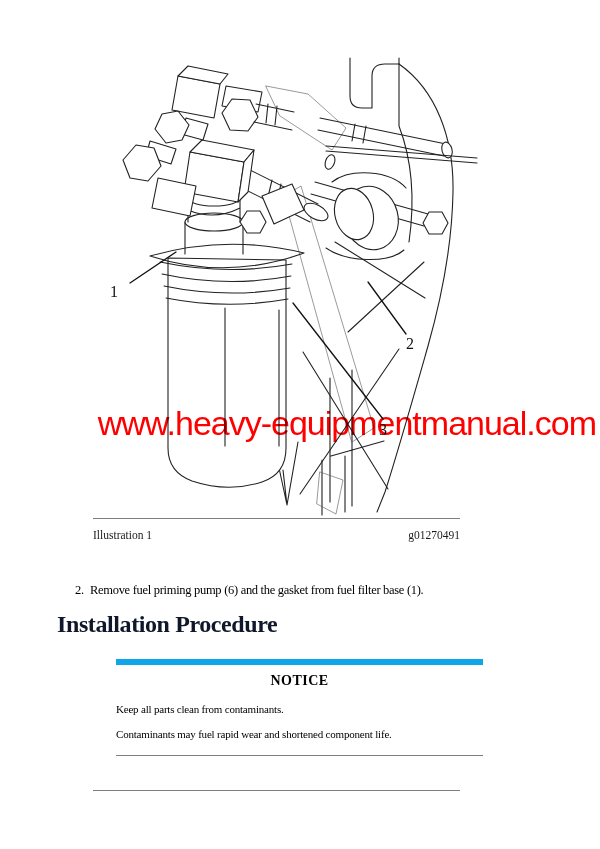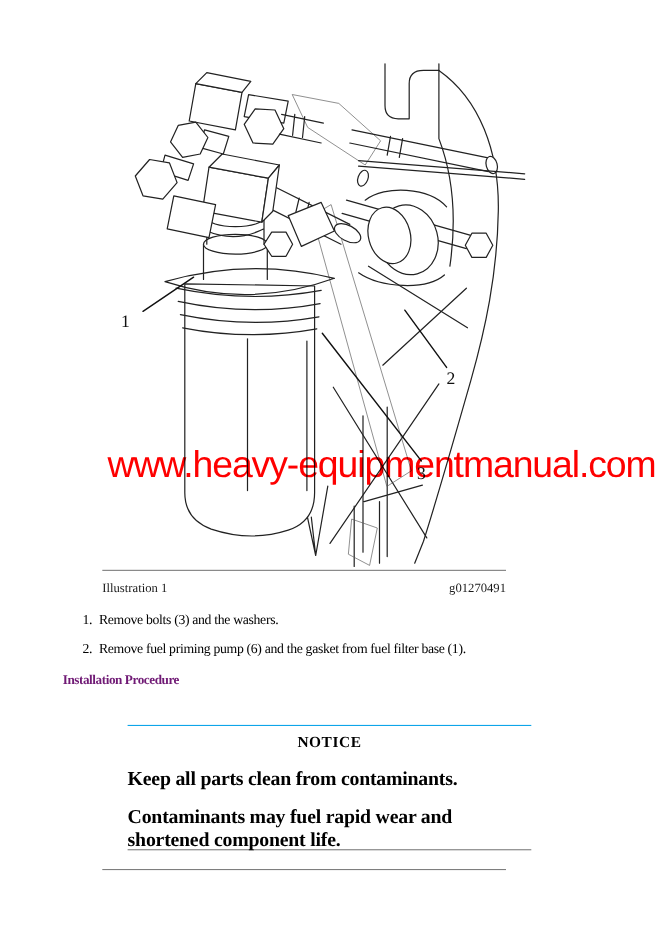--- a/index.html
+++ b/index.html
@@ -17,25 +17,25 @@
         color:#fe0000;white-space:nowrap;mix-blend-mode:multiply;text-align:right;}
   .rule{position:absolute;height:1px;background:#7e7e7e;}
   .cap-rule{left:93px;top:518px;width:367px;}
   .bottom-rule{left:93px;top:790px;width:367px;}
   .caption-row{position:absolute;left:93px;top:529px;width:367px;display:flex;
         justify-content:space-between;font-size:11.5px;color:#1a1a1a;align-items:flex-end;}
   .step{position:absolute;left:75px;width:420px;font-size:12.5px;letter-spacing:-0.3px;}
   .step-num{display:inline-block;width:15px;}
   .step-text{}
   .heading{position:absolute;left:57px;top:611px;margin:0;
-        font-size:12px;font-weight:bold;letter-spacing:-0.4px;color:#701a75;}
-  .notice{position:absolute;left:116px;top:659px;width:367px;height:114px;box-sizing:border-box;
-        border-top:1px solid #0ea5e9;border-bottom:1px solid #7e7e7e;padding-top:8px;}
+        font-size:24px;font-weight:bold;letter-spacing:-0.4px;color:#0f172a;}
+  .notice{position:absolute;left:116px;top:659px;width:367px;height:97px;box-sizing:border-box;
+        border-top:6px solid #0ea5e9;border-bottom:1px solid #7e7e7e;padding-top:8px;}
   .notice-title{text-align:center;font-weight:bold;font-size:14px;letter-spacing:.5px;margin:0 0 14px 0;}
-  .notice-line{margin:11px 0 13px 0;font-weight:bold;font-size:18px;letter-spacing:-0.2px;}
+  .notice-line{margin:11px 0 13px 0;font-weight:normal;font-size:11px;letter-spacing:-0.2px;}
 </style>
 </head>
 <body>
 
 <div class="page">
 
   <svg class="illustration" viewBox="0 0 600 520" xmlns="http://www.w3.org/2000/svg">
     <defs>
       <pattern id="stipple" patternUnits="userSpaceOnUse" width="5" height="5">
         <rect width="5" height="5" fill="#ffffff"></rect>
@@ -124,23 +124,20 @@
   </svg>
 
   <div class="watermark">www.heavy-equipmentmanual.com</div>
 
   <div class="rule cap-rule"></div>
   <div class="caption-row">
     <span>Illustration 1</span>
     <span>g01270491</span>
   </div>
 
-  <div class="step" style="top:556px">
-    <span class="step-num">1.</span><span class="step-text">Remove bolts (3) and the washers.</span>
-  </div>
   <div class="step" style="top:583px">
     <span class="step-num">2.</span><span class="step-text">Remove fuel priming pump (6) and the gasket from fuel filter base (1).</span>
   </div>
 
   <h2 class="heading">Installation Procedure</h2>
 
   <div class="notice">
     <div class="notice-title">NOTICE</div>
     <p class="notice-line">Keep all parts clean from contaminants.</p>
     <p class="notice-line">Contaminants may fuel rapid wear and shortened component life.</p>

